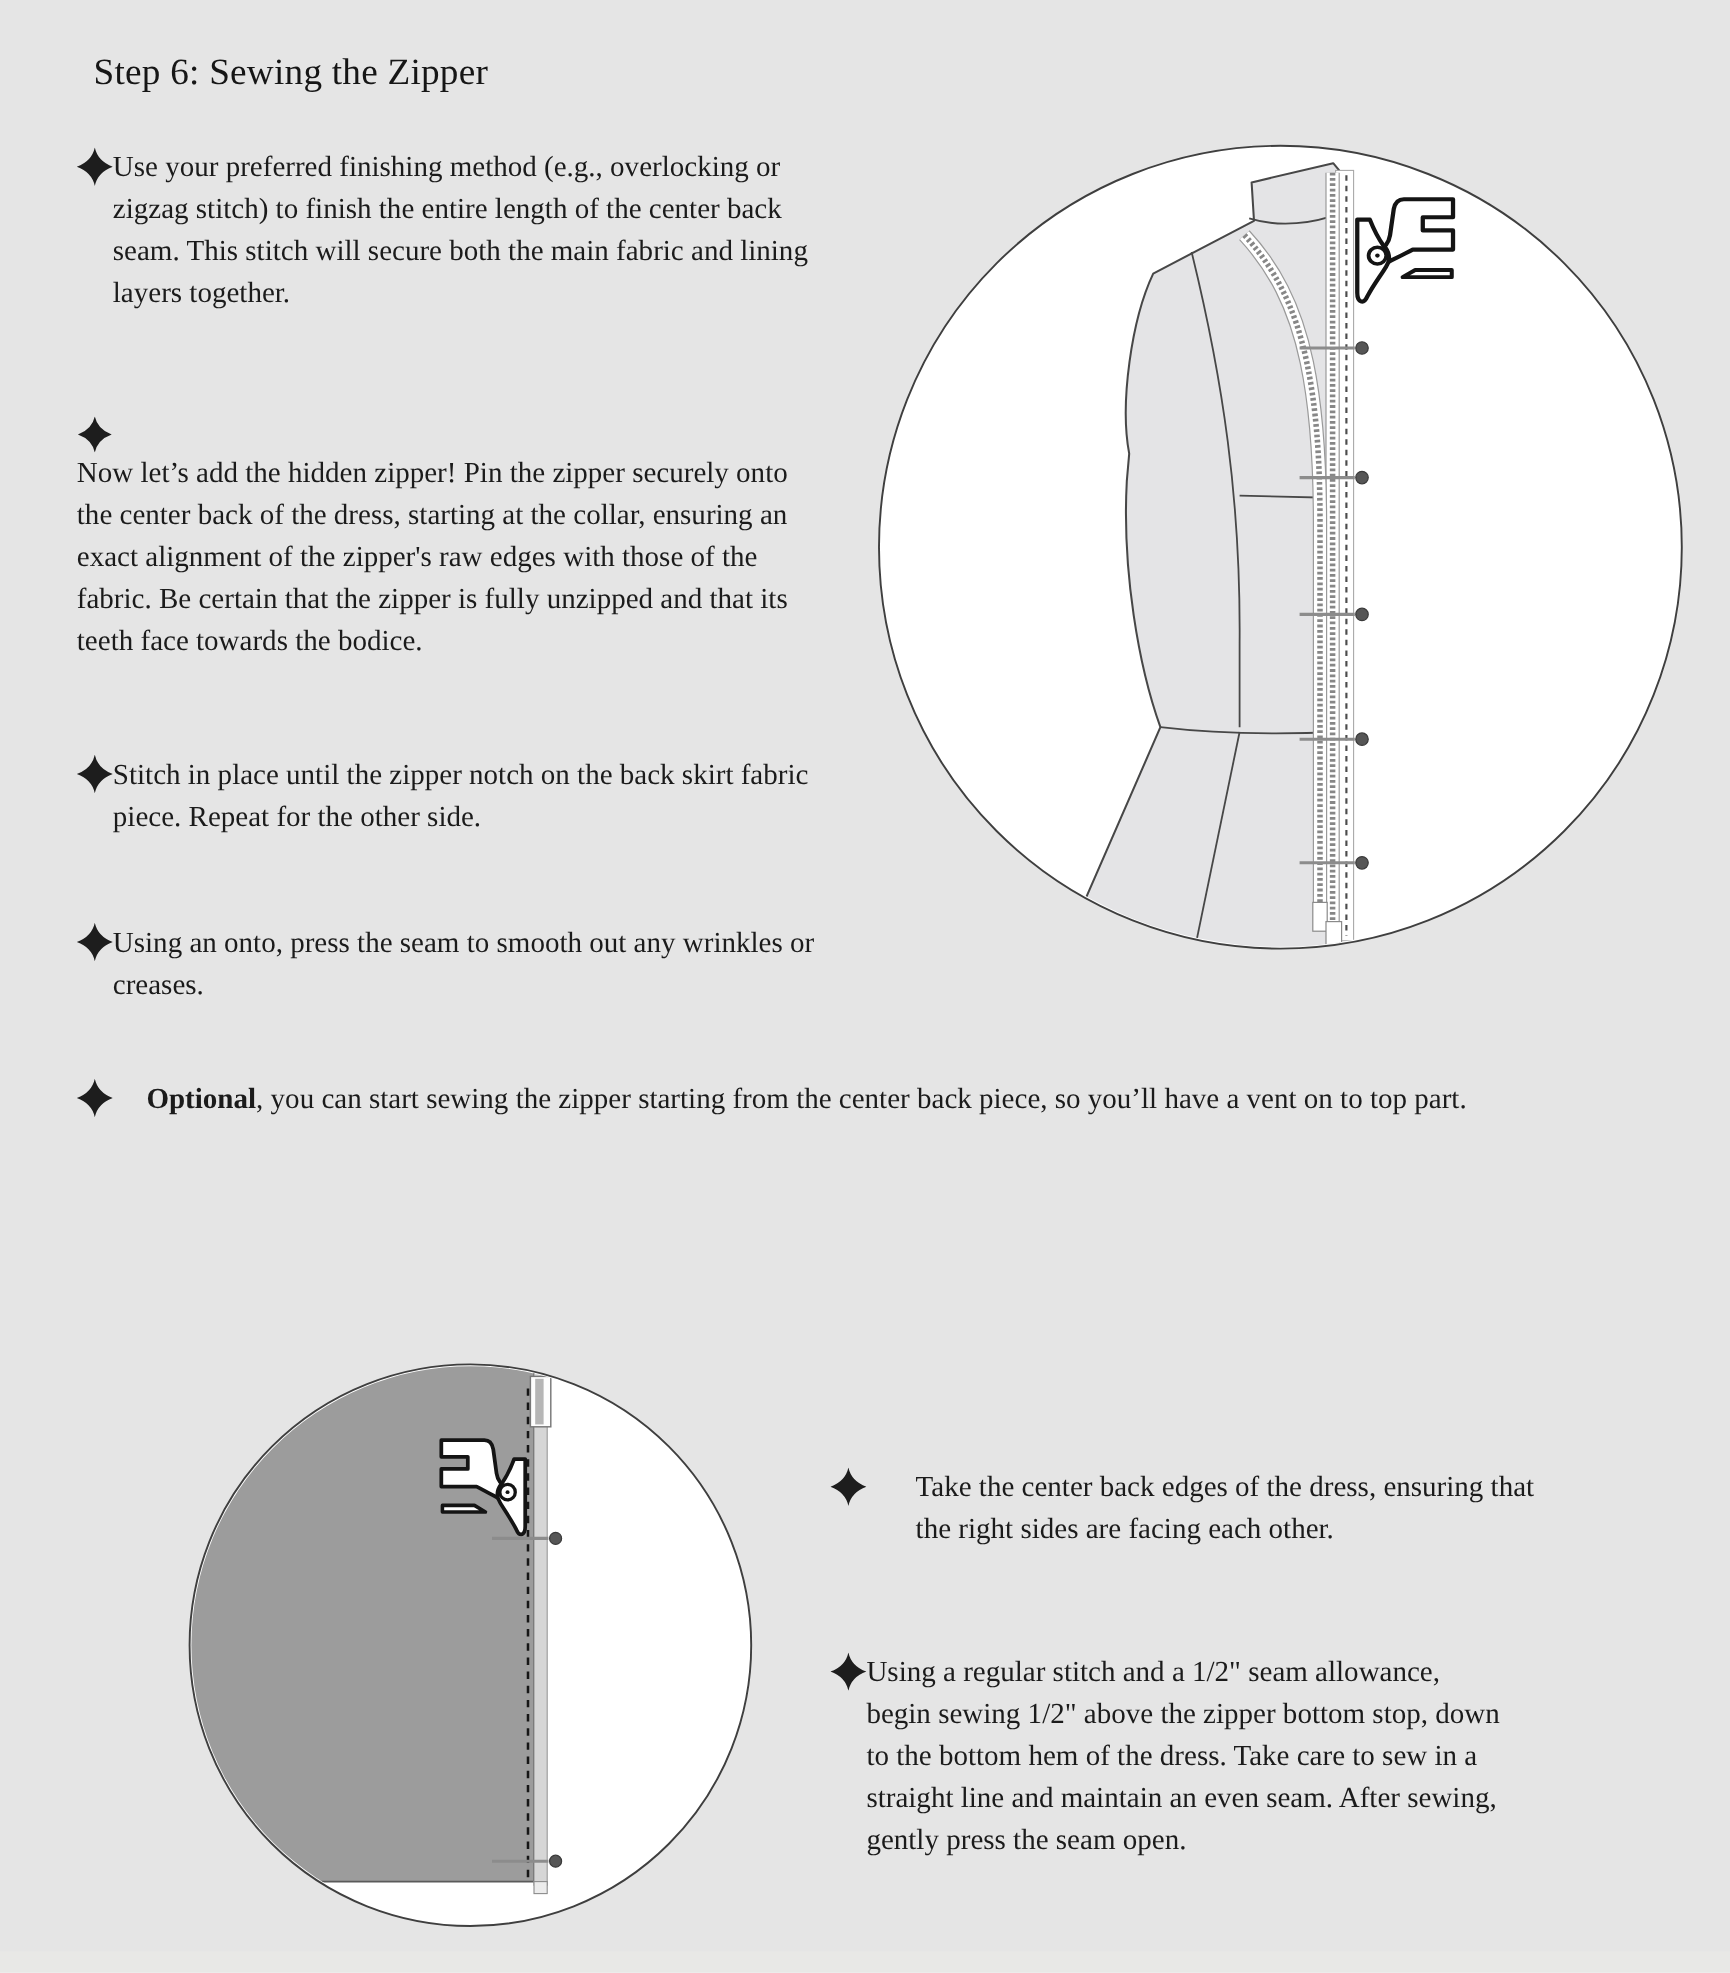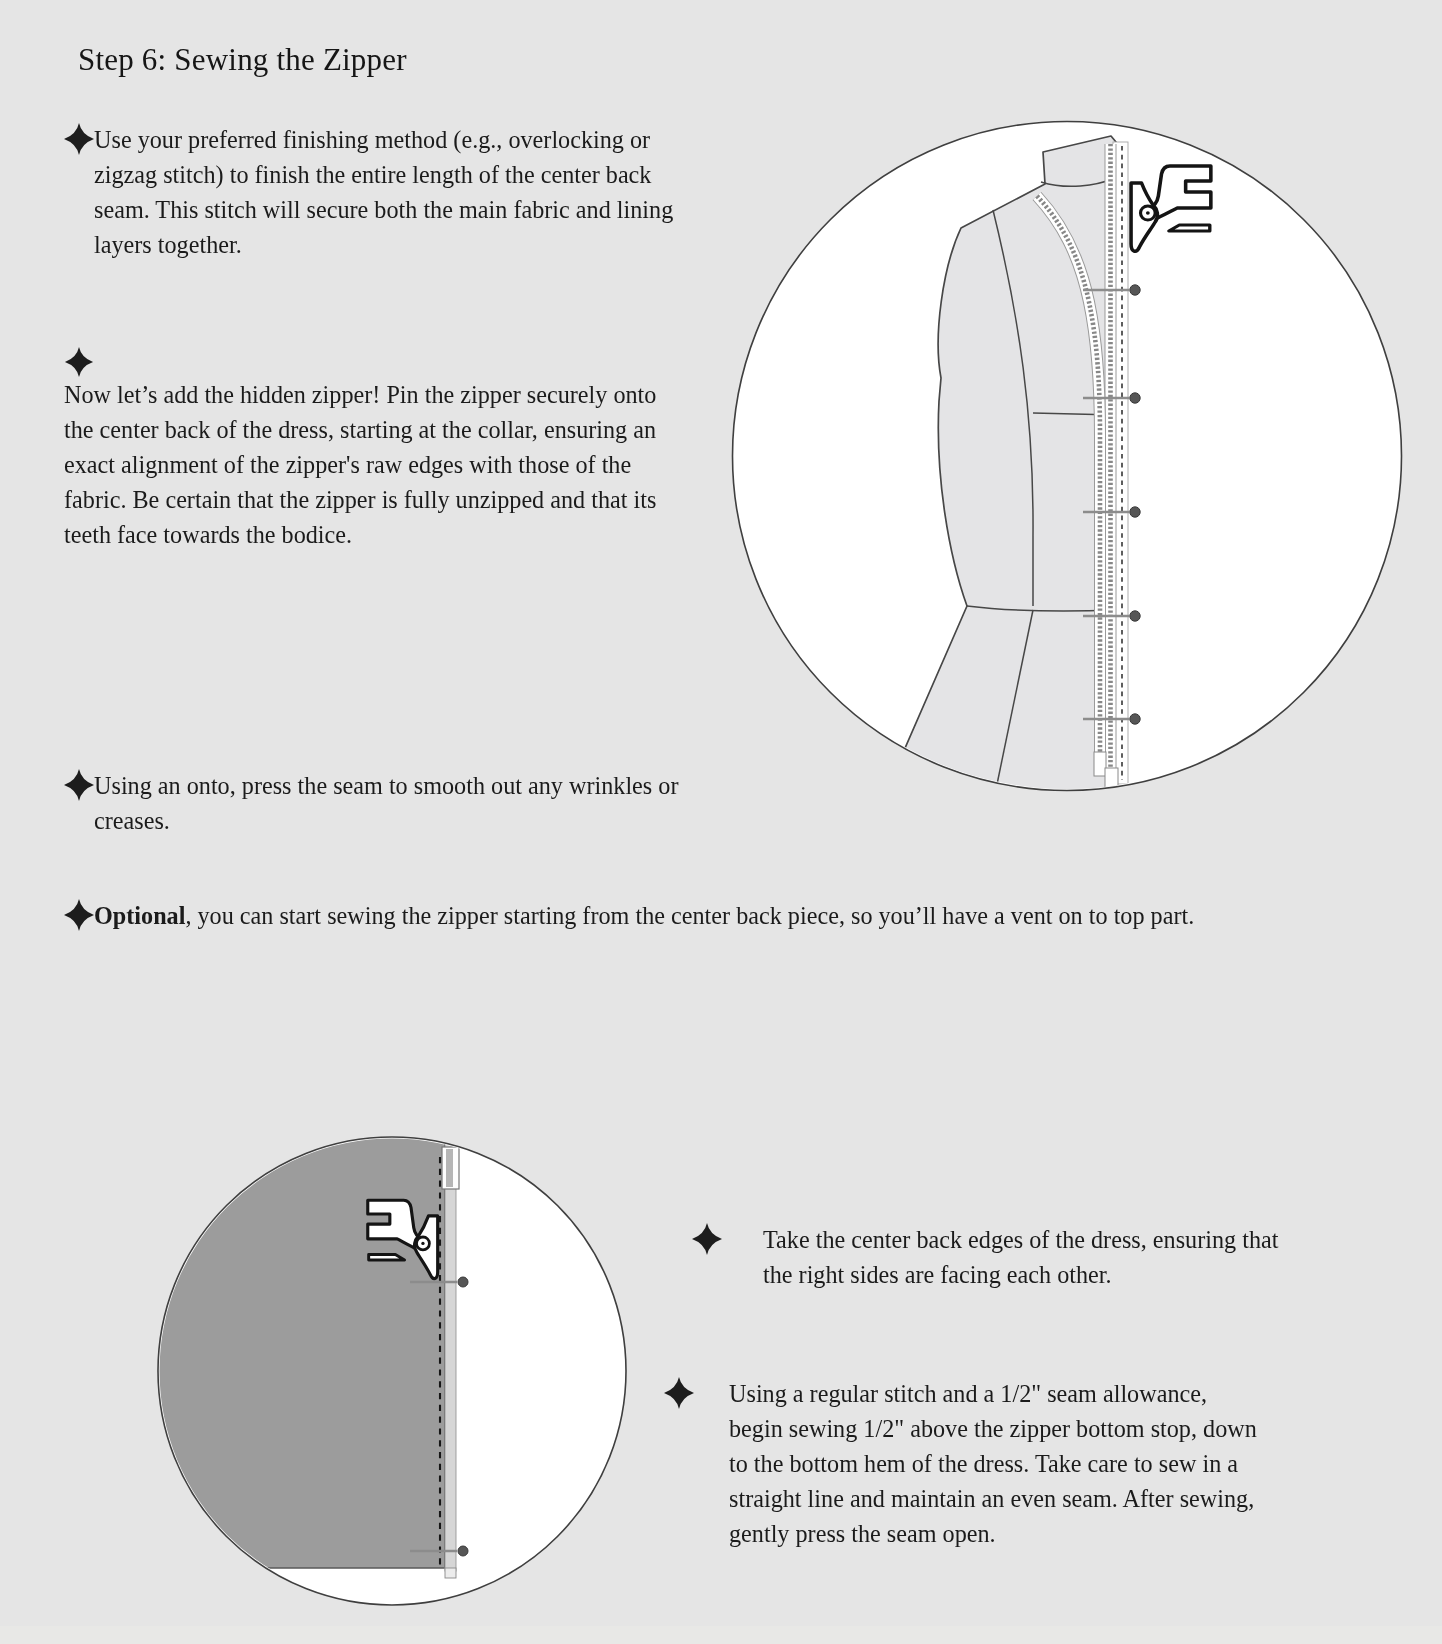--- a/index.html
+++ b/index.html
@@ -28,44 +28,50 @@
     <span class="bt" style="width:600px;">Use your preferred finishing method (e.g., overlocking or zigzag stitch) to finish the entire length of the center back seam. This stitch will secure both the main fabric and lining layers together.</span>
   </div>
 
   <div class="bullet" style="left:64px;top:346px;width:640px;flex-direction:column;">
     <svg class="star" viewBox="0 0 30 32">
         <path d="M15,0 Q17.5,11.5 30,16 Q17.5,20.5 15,32 Q12.5,20.5 0,16 Q12.5,11.5 15,0 Z"></path>
       </svg>
     <span class="bt" style="width:600px;">Now let’s add the hidden zipper! Pin the zipper securely onto the center back of the dress, starting at the collar, ensuring an exact alignment of the zipper's raw edges with those of the fabric. Be certain that the zipper is fully unzipped and that its teeth face towards the bodice.</span>
   </div>
 
+  <div class="bullet" style="left:64px;top:628px;width:640px;">
+    <svg class="star" viewBox="0 0 30 32">
+        <path d="M15,0 Q17.5,11.5 30,16 Q17.5,20.5 15,32 Q12.5,20.5 0,16 Q12.5,11.5 15,0 Z"></path>
+      </svg>
+    <span class="bt" style="width:600px;">Stitch in place until the zipper notch on the back skirt fabric piece. Repeat for the other side.</span>
+  </div>
 
   <div class="bullet" style="left:64px;top:768px;width:640px;">
     <svg class="star" viewBox="0 0 30 32">
         <path d="M15,0 Q17.5,11.5 30,16 Q17.5,20.5 15,32 Q12.5,20.5 0,16 Q12.5,11.5 15,0 Z"></path>
       </svg>
     <span class="bt" style="width:600px;">Using an onto, press the seam to smooth out any wrinkles or creases.</span>
   </div>
 
-  <div class="bullet" style="left:64px;top:898px;width:1290px;">
+  <div class="bullet" style="left:64px;top:898px;width:1290px;gap:28px;">
     <svg class="star" viewBox="0 0 30 32">
         <path d="M15,0 Q17.5,11.5 30,16 Q17.5,20.5 15,32 Q12.5,20.5 0,16 Q12.5,11.5 15,0 Z"></path>
       </svg>
     <span class="bt" style="width:1220px;"><b>Optional</b><span>, you can start sewing the zipper starting from the center back piece, so you’ll have a vent on to top part.</span></span>
   </div>
 
 
   <div class="bullet" style="left:692px;top:1222px;width:600px;gap:41px;">
     <svg class="star" viewBox="0 0 30 32">
         <path d="M15,0 Q17.5,11.5 30,16 Q17.5,20.5 15,32 Q12.5,20.5 0,16 Q12.5,11.5 15,0 Z"></path>
       </svg>
     <span class="bt" style="width:535px;">Take the center back edges of the dress, ensuring that the right sides are facing each other.</span>
   </div>
 
-  <div class="bullet" style="left:664px;top:1376px;width:600px;justify-content:space-between;">
+  <div class="bullet" style="left:692px;top:1376px;width:600px;">
     <svg class="star" viewBox="0 0 30 32">
         <path d="M15,0 Q17.5,11.5 30,16 Q17.5,20.5 15,32 Q12.5,20.5 0,16 Q12.5,11.5 15,0 Z"></path>
       </svg>
     <span class="bt" style="width:535px;">Using a regular stitch and a 1/2" seam allowance, begin sewing 1/2" above the zipper bottom stop, down to the bottom hem of the dress. Take care to sew in a straight line and maintain an even seam. After sewing, gently press the seam open.</span>
   </div>
 
   <svg class="illus" style="left:727px;top:116px;" width="684" height="684" viewBox="0 0 684 684">
     <defs>
       <clipPath id="circTop">
           <circle cx="340" cy="340" r="333"></circle>

